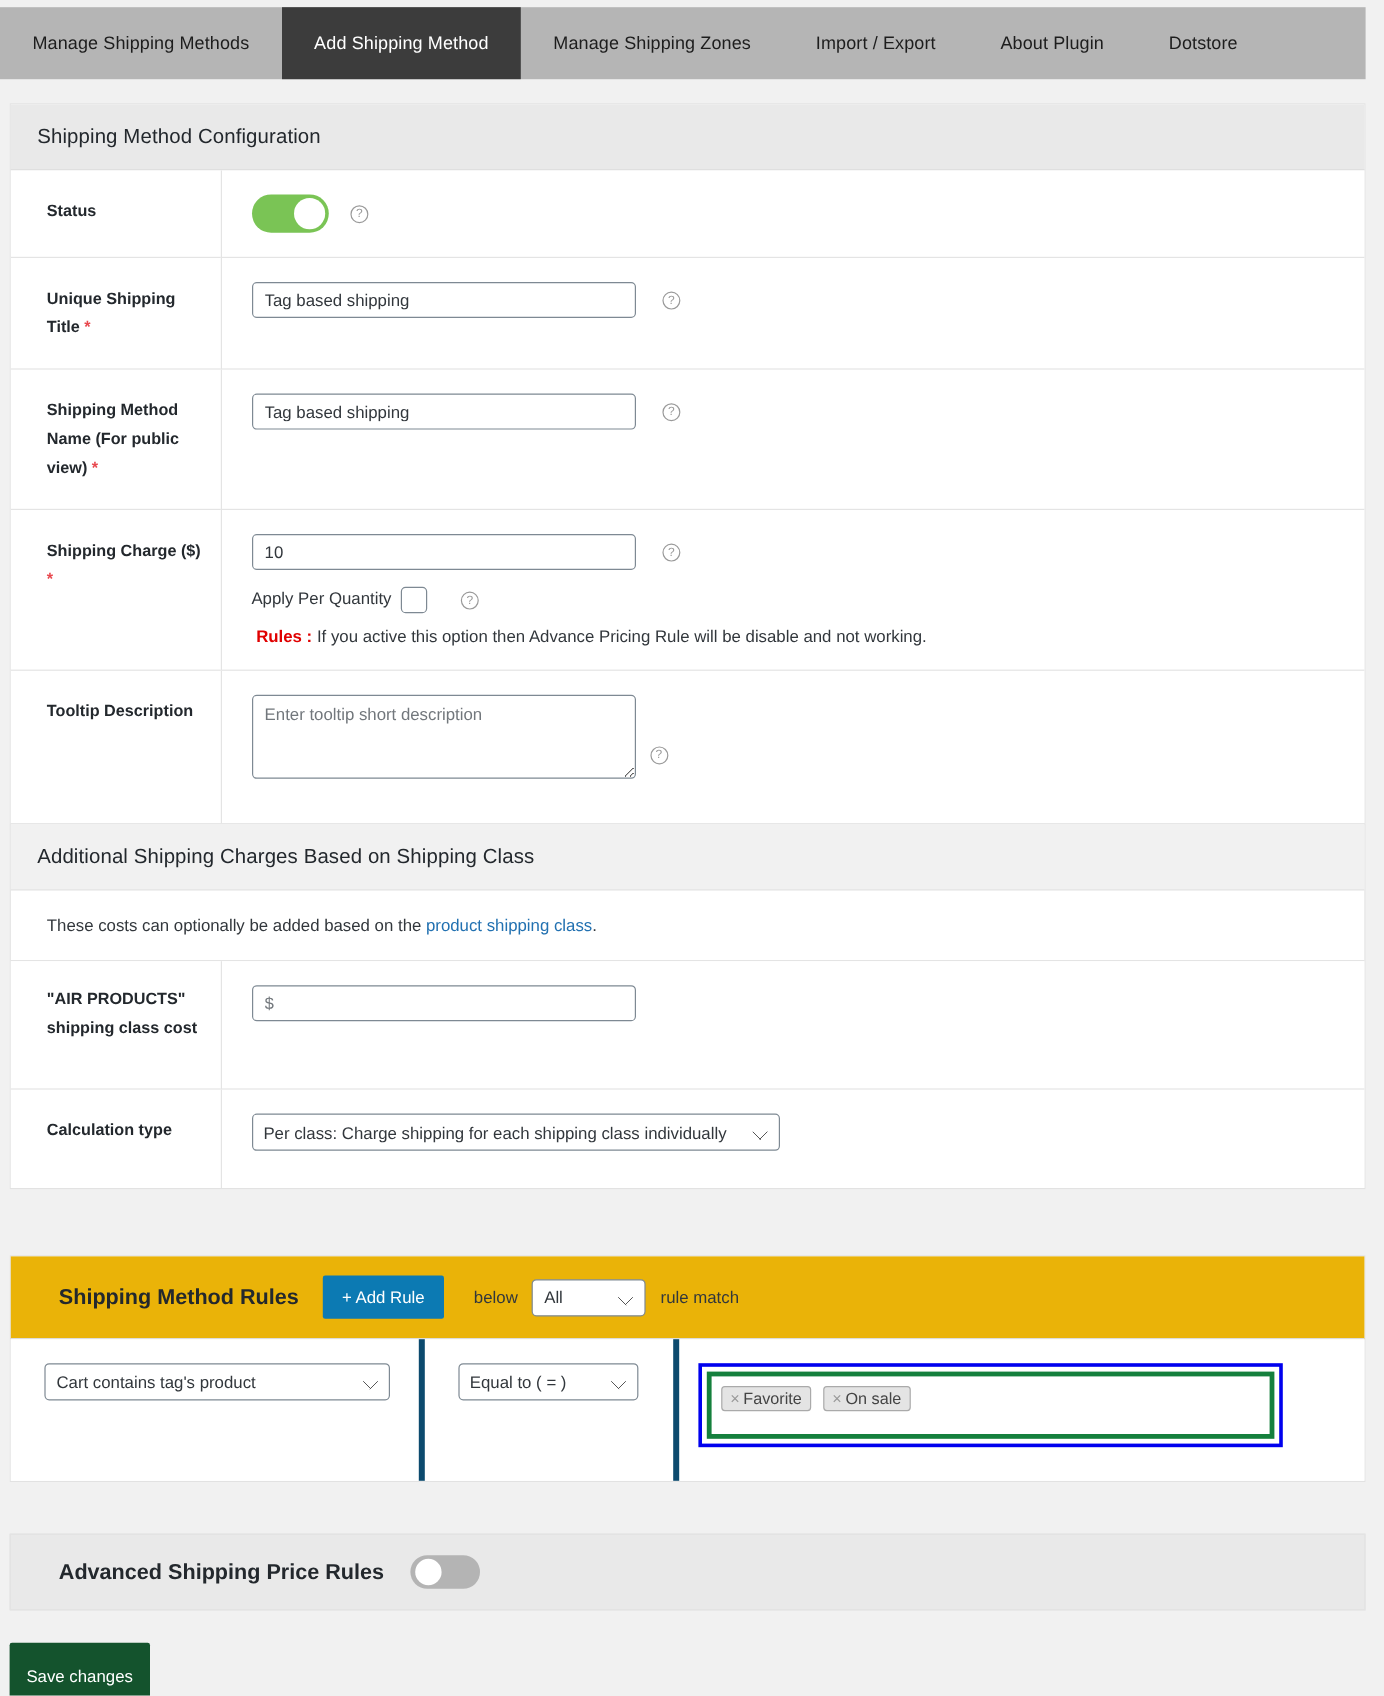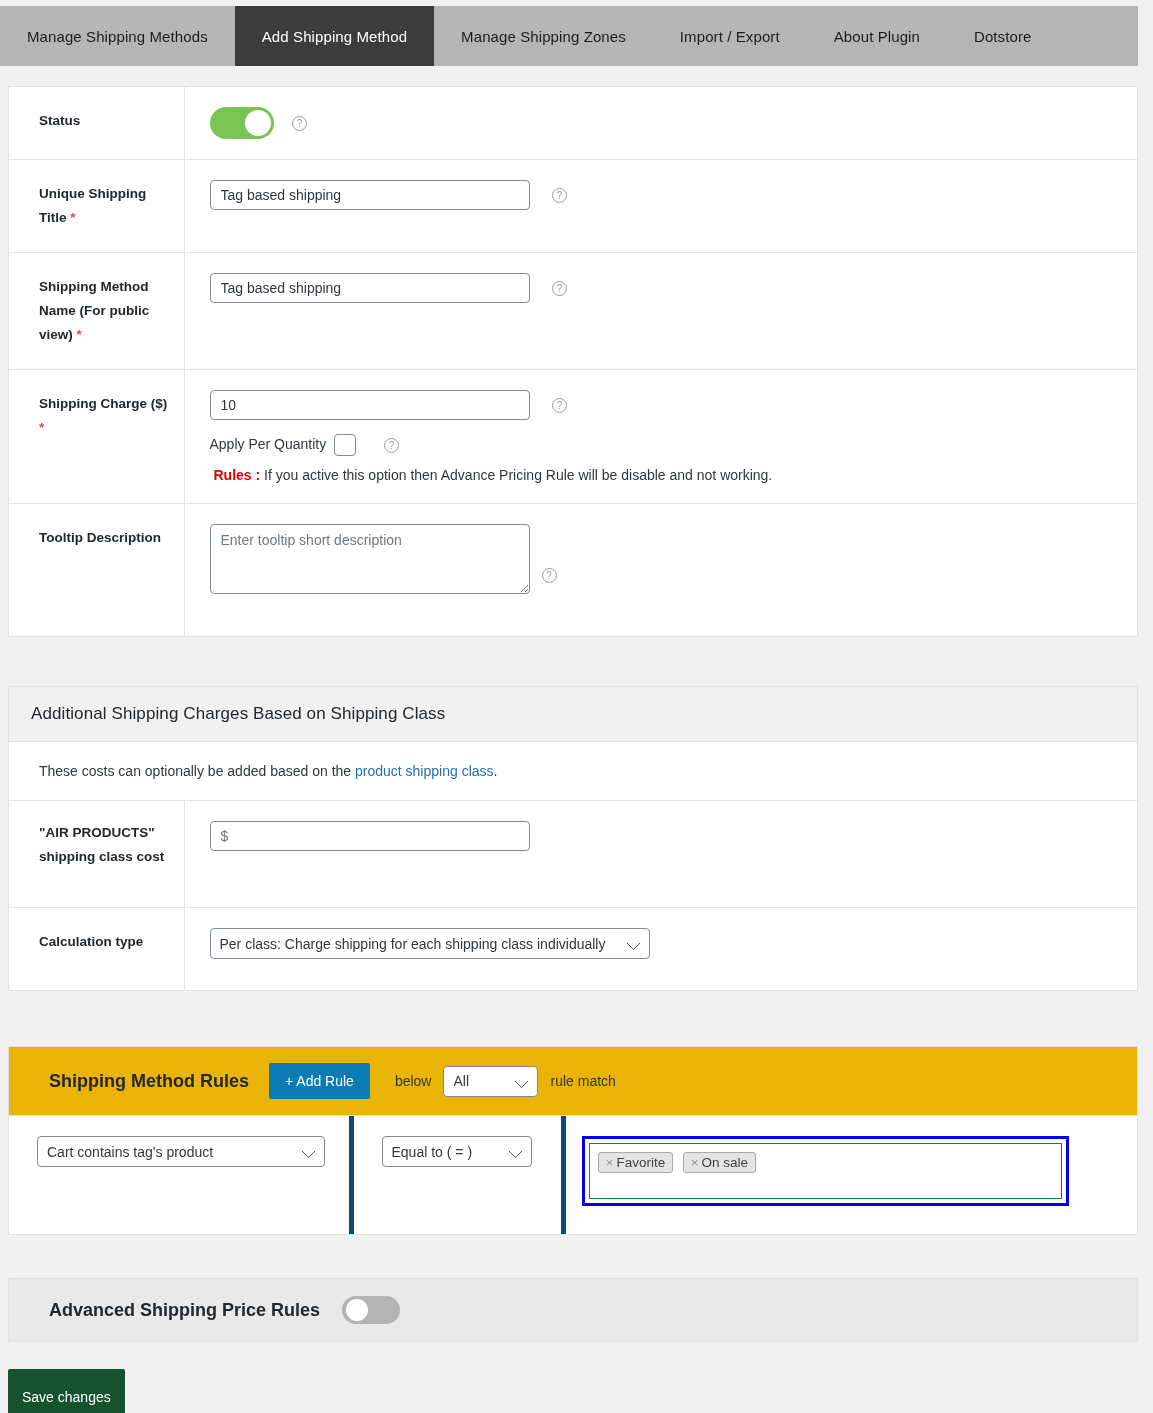--- a/index.html
+++ b/index.html
@@ -145,21 +145,21 @@
 
   .rtable { width: 100%; border-collapse: collapse; background: #fff; }
   .rtable td { border-right: 5px solid #0c4a6e; vertical-align: top; padding: 20px 0 28px 28px; }
   .rtable td:last-child { border-right: none; }
 
   .tagbox {
     border: 3px solid #0000ee;
     padding: 4px; background: #fff; width: 487px;
   }
   .tagbox-inner {
-    border: 1px solid #15803d; background: #fff;
+    border: 4px solid #15803d; background: #fff;
     min-height: 56px; padding: 8px 8px;
   }
   .chip {
     display: inline-block; background: #e4e4e4; border: 1px solid #aaa;
     border-radius: 3px; padding: 2px 7px; font-size: 13.5px; color: #444;
     margin-right: 5px; cursor: pointer;
   }
   .chip .x { color: #999; margin-right: 3px; }
 
   
@@ -182,20 +182,21 @@
 <nav class="tabbar">
   <button class="tab">Manage Shipping Methods</button>
   <button class="tab active">Add Shipping Method</button>
   <button class="tab">Manage Shipping Zones</button>
   <button class="tab">Import / Export</button>
   <button class="tab">About Plugin</button>
   <button class="tab">Dotstore</button>
 </nav>
 
 <section class="panel" style="top:86px;">
+  <div class="section-head">Shipping Method Configuration</div>
 
   <table class="ftable">
 
     <tbody>
         <tr>
       <td class="lbl">Status</td>
       <td class="fld">
         <button class="toggle"><span class="knob"></span></button>
         <span class="help" style="margin-left:14px;">?</span>
       </td>

